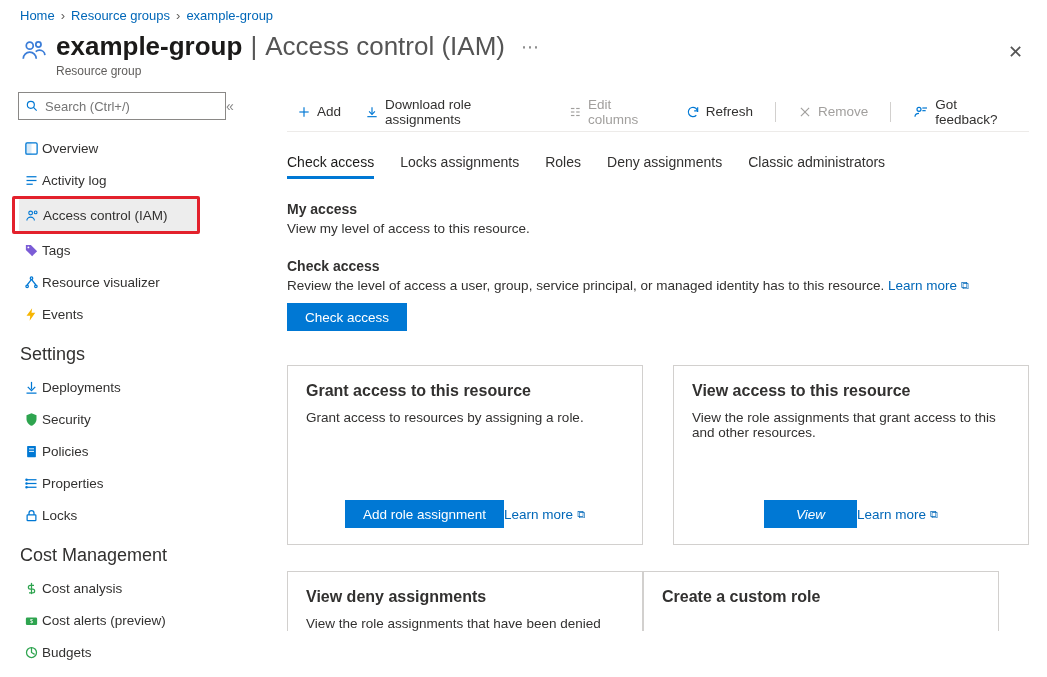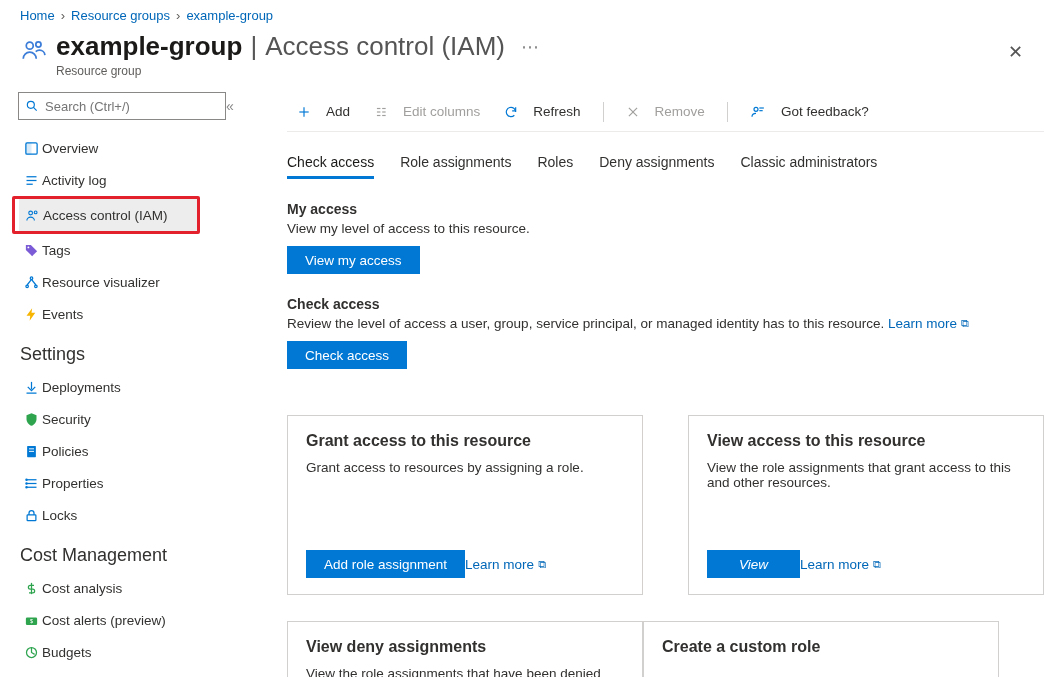--- a/index.html
+++ b/index.html
@@ -100,21 +100,21 @@
   .toolbar {
     display: flex;
     align-items: center;
     height: 40px;
     border-bottom: 1px solid #edebe9;
     gap: 4px;
   }
   .tbtn {
     display: inline-flex;
     align-items: center;
-    gap: 15px;
+    gap: 6px;
     padding: 0 10px;
     height: 36px;
     font-size: 13.5px;
     color: #323130;
     cursor: pointer;
   }
   .tbtn.disabled { color: #a19f9d; cursor: default; }
   .tbtn .ico { color: #0078d4; }
   .tbtn.disabled .ico { color: #a19f9d; }
   .tsep { width: 1px; height: 20px; background: #d2d0ce; margin: 0 8px; }
@@ -138,35 +138,35 @@
     color: #fff;
     border: none;
     height: 28px;
     padding: 0 18px;
     font-size: 13.5px;
     cursor: pointer;
   }
 
   .cards {
     display: flex;
-    gap: 45px;
-    margin-top: 46px;
+    gap: 30px;
+    margin-top: 34px;
   }
   .card {
     border: 1px solid #d2d0ce;
     width: 356px;
     padding: 16px 18px 16px 18px;
     position: relative;
     min-height: 180px;
     display: flex;
     flex-direction: column;
   }
   .card h4 { margin: 0 0 10px 0; font-size: 16px; font-weight: 700; }
   .card p { margin: 0; font-size: 13.5px; color: #323130; flex: 1; }
-  .card .card-footer { display: flex; justify-content: flex-start; align-items: center; margin-top: 20px; }
+  .card .card-footer { display: flex; justify-content: center; align-items: center; margin-top: 20px; }
   .learn-link { color: #0067b8; font-size: 13.5px; display: inline-flex; align-items: center; gap: 4px; cursor: pointer; }
   .ext-icon { font-size: 11px; }
 
   .cards2 { display: flex; margin-top: 26px; }
   .card2 {
     border: 1px solid #d2d0ce;
     border-bottom: none;
     width: 356px;
     padding: 16px 18px 0 18px;
   }
@@ -373,20 +373,30 @@
     <div class="toolbar">
       <div class="tbtn">
         <span class="ico">
             <svg width="14" height="14" viewBox="0 0 24 24" stroke="#0078d4" stroke-width="2">
               <line x1="12" y1="4" x2="12" y2="20"></line>
               <line x1="4" y1="12" x2="20" y2="12"></line>
             </svg>
           </span>
         <span>Add</span>
       </div>
+      <div class="tbtn">
+        <span class="ico">
+            <svg width="14" height="14" viewBox="0 0 24 24" fill="none" stroke="#0078d4" stroke-width="2">
+              <path d="M12 4v12"></path>
+              <path d="M7 11l5 5 5-5"></path>
+              <line x1="4" y1="20" x2="20" y2="20"></line>
+            </svg>
+          </span>
+        <span>Download role assignments</span>
+      </div>
       <div class="tbtn disabled">
         <span class="ico">
             <svg width="14" height="14" viewBox="0 0 24 24" fill="none" stroke="#a19f9d" stroke-width="2">
               <line x1="5" y1="6" x2="11" y2="6"></line>
               <line x1="5" y1="12" x2="11" y2="12"></line>
               <line x1="5" y1="18" x2="11" y2="18"></line>
               <line x1="14" y1="6" x2="20" y2="6"></line>
               <line x1="14" y1="12" x2="20" y2="12"></line>
               <line x1="14" y1="18" x2="20" y2="18"></line>
             </svg>
@@ -421,30 +431,29 @@
               <path d="M14 6h7"></path>
               <path d="M14 10h5"></path>
             </svg>
           </span>
         <span>Got feedback?</span>
       </div>
     </div>
 
     <div class="tabs">
       <div class="tab active">Check access</div>
-      <div class="tab">Role assignments</div>
+      <div class="tab">Locks assignments</div>
       <div class="tab">Roles</div>
       <div class="tab">Deny assignments</div>
       <div class="tab">Classic administrators</div>
     </div>
 
     <div class="section">
       <h3>My access</h3>
       <p data="" !="data-interactable=&quot;false&quot;">View my level of access to this resource.</p>
-      <button class="btn-primary">View my access</button>
     </div>
 
     <div class="section">
       <h3>Check access</h3>
       <p>
         <span>Review the level of access a user, group, service principal, or managed identity has to this resource. </span>
         <a href="#" class="learn-link">
             <span>Learn more</span> 
             <span class="ext-icon">⧉</span>
           </a>

